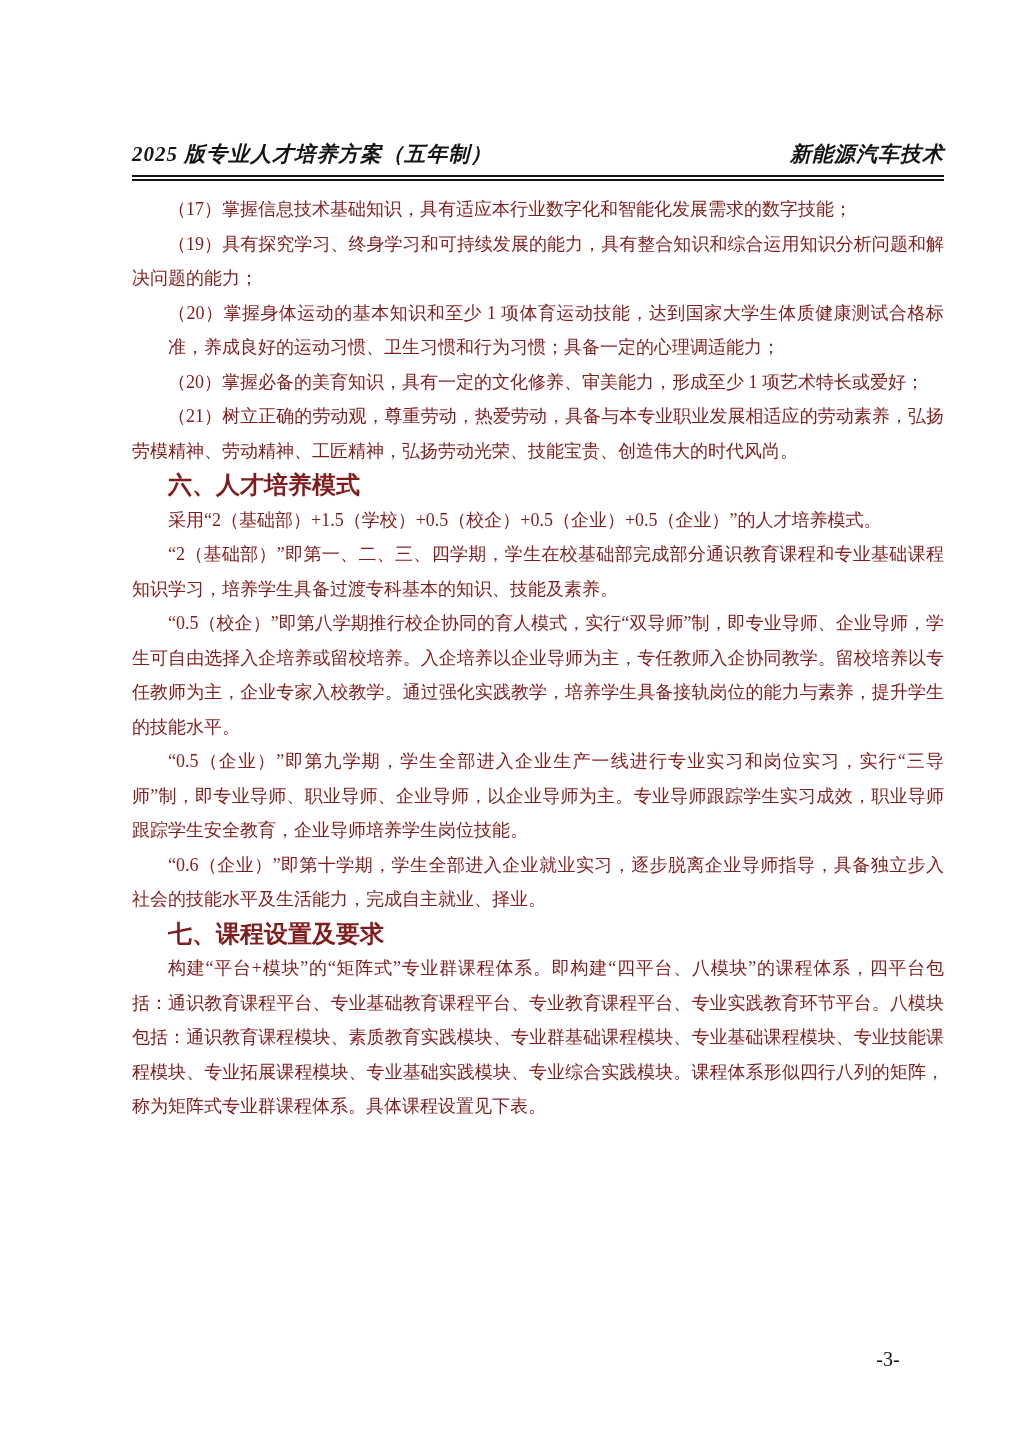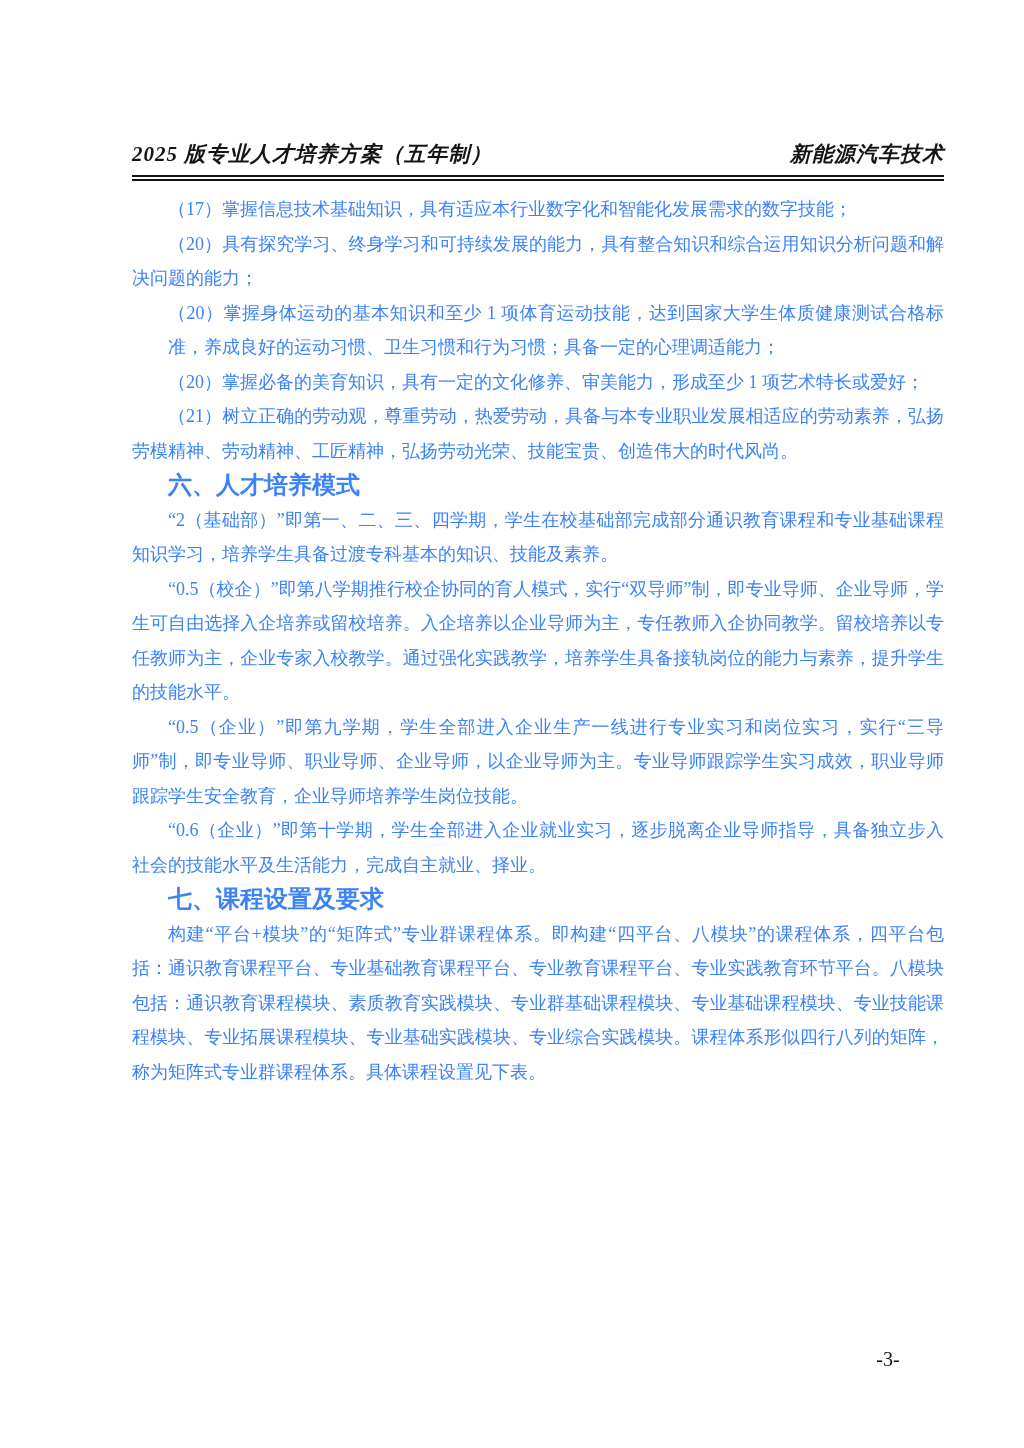--- a/index.html
+++ b/index.html
@@ -38,21 +38,21 @@
     height: 2px;
     border-top: 2px solid #141414;
     border-bottom: 2px solid #141414;
     background: #ffffff;
   }
   .body-text {
     margin-top: 11px;
     font-size: 18px;
     line-height: 34.5px;
     text-align: justify;
-    color: #3b82f6;
+    color: #7f1d1d;
   }
   .body-text p {
     margin: 0;
     padding: 0;
   }
   .body-text p.indent-first {
     text-indent: 36px;
   }
   .body-text p.indent-all {
     padding-left: 36px;
@@ -80,25 +80,26 @@
 
 <div class="page">
   <div class="content">
     <div class="header-row">
       <span>2025 版专业人才培养方案（五年制）</span>
       <span>新能源汽车技术</span>
     </div>
     <div class="double-rule"></div>
     <div class="body-text">
         <p class="indent-first">（17）掌握信息技术基础知识，具有适应本行业数字化和智能化发展需求的数字技能；</p>
-        <p class="indent-first">（20）具有探究学习、终身学习和可持续发展的能力，具有整合知识和综合运用知识分析问题和解决问题的能力；</p>
+        <p class="indent-first">（19）具有探究学习、终身学习和可持续发展的能力，具有整合知识和综合运用知识分析问题和解决问题的能力；</p>
         <p class="indent-all">（20）掌握身体运动的基本知识和至少 1 项体育运动技能，达到国家大学生体质健康测试合格标准，养成良好的运动习惯、卫生习惯和行为习惯；具备一定的心理调适能力；</p>
         <p class="indent-first">（20）掌握必备的美育知识，具有一定的文化修养、审美能力，形成至少 1 项艺术特长或爱好；</p>
         <p class="indent-first">（21）树立正确的劳动观，尊重劳动，热爱劳动，具备与本专业职业发展相适应的劳动素养，弘扬劳模精神、劳动精神、工匠精神，弘扬劳动光荣、技能宝贵、创造伟大的时代风尚。</p>
         <p class="heading">六、人才培养模式</p>
+        <p class="indent-first">采用“2（基础部）+1.5（学校）+0.5（校企）+0.5（企业）+0.5（企业）”的人才培养模式。</p>
         <p class="indent-first">“2（基础部）”即第一、二、三、四学期，学生在校基础部完成部分通识教育课程和专业基础课程知识学习，培养学生具备过渡专科基本的知识、技能及素养。</p>
         <p class="indent-first">“0.5（校企）”即第八学期推行校企协同的育人模式，实行“双导师”制，即专业导师、企业导师，学生可自由选择入企培养或留校培养。入企培养以企业导师为主，专任教师入企协同教学。留校培养以专任教师为主，企业专家入校教学。通过强化实践教学，培养学生具备接轨岗位的能力与素养，提升学生的技能水平。</p>
         <p class="indent-first">“0.5（企业）”即第九学期，学生全部进入企业生产一线进行专业实习和岗位实习，实行“三导师”制，即专业导师、职业导师、企业导师，以企业导师为主。专业导师跟踪学生实习成效，职业导师跟踪学生安全教育，企业导师培养学生岗位技能。</p>
         <p class="indent-first">“0.6（企业）”即第十学期，学生全部进入企业就业实习，逐步脱离企业导师指导，具备独立步入社会的技能水平及生活能力，完成自主就业、择业。</p>
         <p class="heading">七、课程设置及要求</p>
         <p class="indent-first">构建“平台+模块”的“矩阵式”专业群课程体系。即构建“四平台、八模块”的课程体系，四平台包括：通识教育课程平台、专业基础教育课程平台、专业教育课程平台、专业实践教育环节平台。八模块包括：通识教育课程模块、素质教育实践模块、专业群基础课程模块、专业基础课程模块、专业技能课程模块、专业拓展课程模块、专业基础实践模块、专业综合实践模块。课程体系形似四行八列的矩阵，称为矩阵式专业群课程体系。具体课程设置见下表。</p>
       </div>
   </div>
   <div class="page-number">-3-</div>
 </div>

